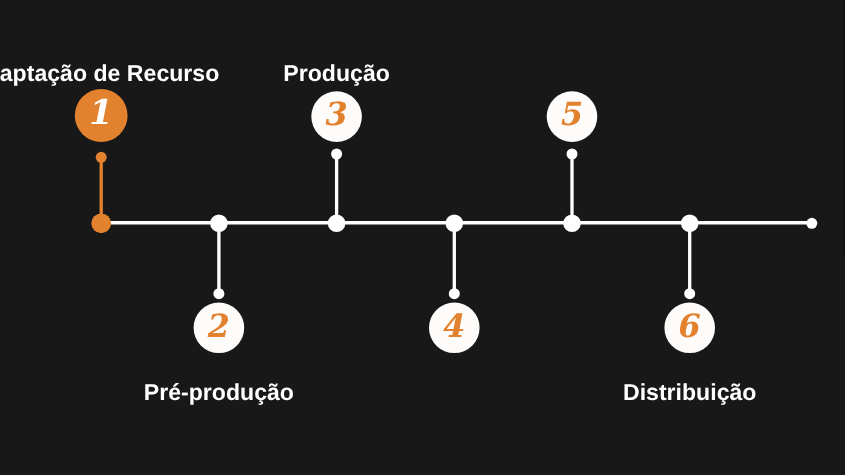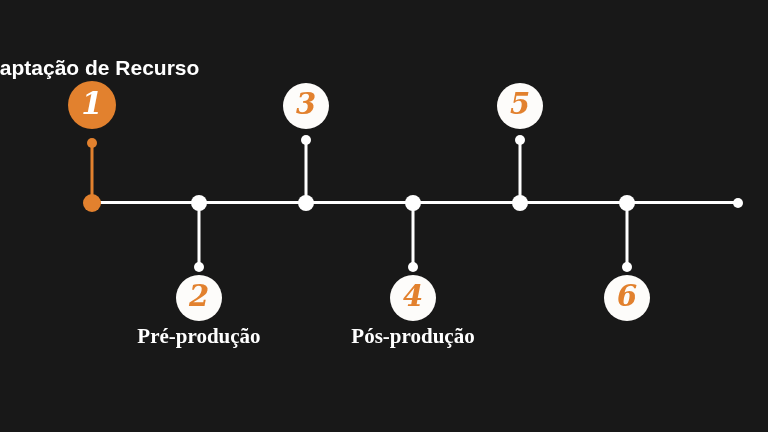--- a/index.html
+++ b/index.html
@@ -46,21 +46,21 @@
     padding-bottom:3px;
   }
   .milestone.highlight .number{color:#fff;font-size:31px;}
 
   .label{
     width:260px;text-align:center;color:var(--label,#fff);
     font-weight:700;font-size:21px;line-height:24px;white-space:nowrap;
     transform:translateX(-50%) scaleX(0.82);
   }
   .milestone.top .label{top:56px;}
-  .milestone.bottom .label{top:324px;font-family:Liberation Serif, serif;}
+  .milestone.bottom .label{top:346px;}
 </style>
 </head>
 <body>
 
 <div class="stage" style="--bg: #181818; --accent: #E2812E; --line: #FFFFFF; --circle: #FDFCFA; --label: #FFFFFF;">
   <div class="timeline-line"></div>
   <div class="timeline-end-dot"></div>
   <div id="milestones">
       <div class="milestone top highlight" style="left: -28px;">
     <div class="junction-dot"></div>
@@ -80,40 +80,41 @@
     </div>
     <div class="label">Pré-produção</div>
   </div>
       <div class="milestone top" style="left: 186px;">
     <div class="junction-dot"></div>
     <div class="connector"></div>
     <div class="connector-dot"></div>
     <div class="circle">
       <span class="number">3</span>
     </div>
+    <div class="label">Produção</div>
   </div>
       <div class="milestone bottom" style="left: 293px;">
     <div class="junction-dot"></div>
     <div class="connector"></div>
     <div class="connector-dot"></div>
     <div class="circle">
       <span class="number">4</span>
     </div>
-    <div class="label">Pós-produção</div>
   </div>
       <div class="milestone top" style="left: 400px;">
     <div class="junction-dot"></div>
     <div class="connector"></div>
     <div class="connector-dot"></div>
     <div class="circle">
       <span class="number">5</span>
     </div>
   </div>
       <div class="milestone bottom" style="left: 507px;">
     <div class="junction-dot"></div>
     <div class="connector"></div>
     <div class="connector-dot"></div>
     <div class="circle">
       <span class="number">6</span>
     </div>
+    <div class="label">Distribuição</div>
   </div>
     </div>
 </div>
 
 </body></html>

